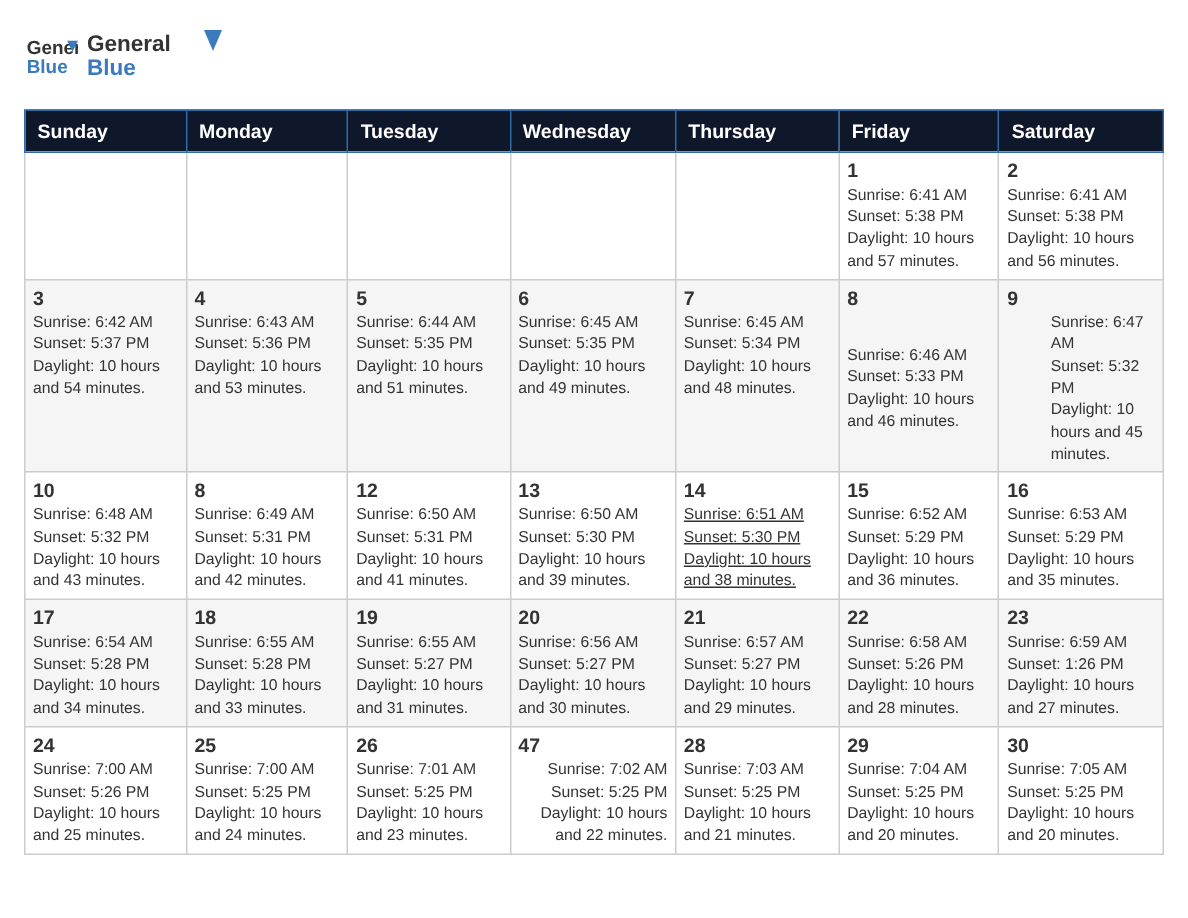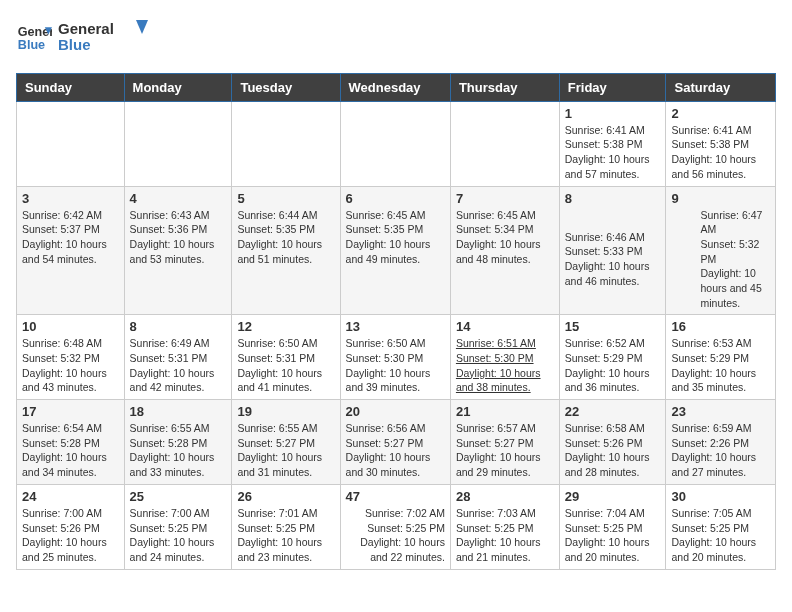--- a/index.html
+++ b/index.html
@@ -41,21 +41,21 @@
     }
     .location {
       font-size: 16px;
       color: #555;
     }
     .calendar {
       width: 100%;
       border-collapse: collapse;
     }
     .calendar th {
-      background: #404040;
+      background: #0f172a;
       color: #fff;
       padding: 6px 8px;
       font-size: 13px;
       font-weight: bold;
       text-align: left;
       border: 1px solid #2e6aa3;
     }
     .calendar td {
       border: 1px solid #ccc;
       vertical-align: top;
@@ -261,21 +261,21 @@
         </td>
         <td>
           <span class="day-number">22</span>
           <div class="day-info" style="white-space: pre-line;">Sunrise: 6:58 AM
 Sunset: 5:26 PM
 Daylight: 10 hours and 28 minutes.</div>
         </td>
         <td>
           <span class="day-number">23</span>
           <div class="day-info" style="white-space: pre-line;">Sunrise: 6:59 AM
-Sunset: 2:26 PM
+Sunset: 1:26 PM
 Daylight: 10 hours and 27 minutes.</div>
         </td>
       </tr>
       <tr>
         <td>
           <span class="day-number">24</span>
           <div class="day-info" style="white-space: pre-line;">Sunrise: 7:00 AM
 Sunset: 5:26 PM
 Daylight: 10 hours and 25 minutes.</div>
         </td>

